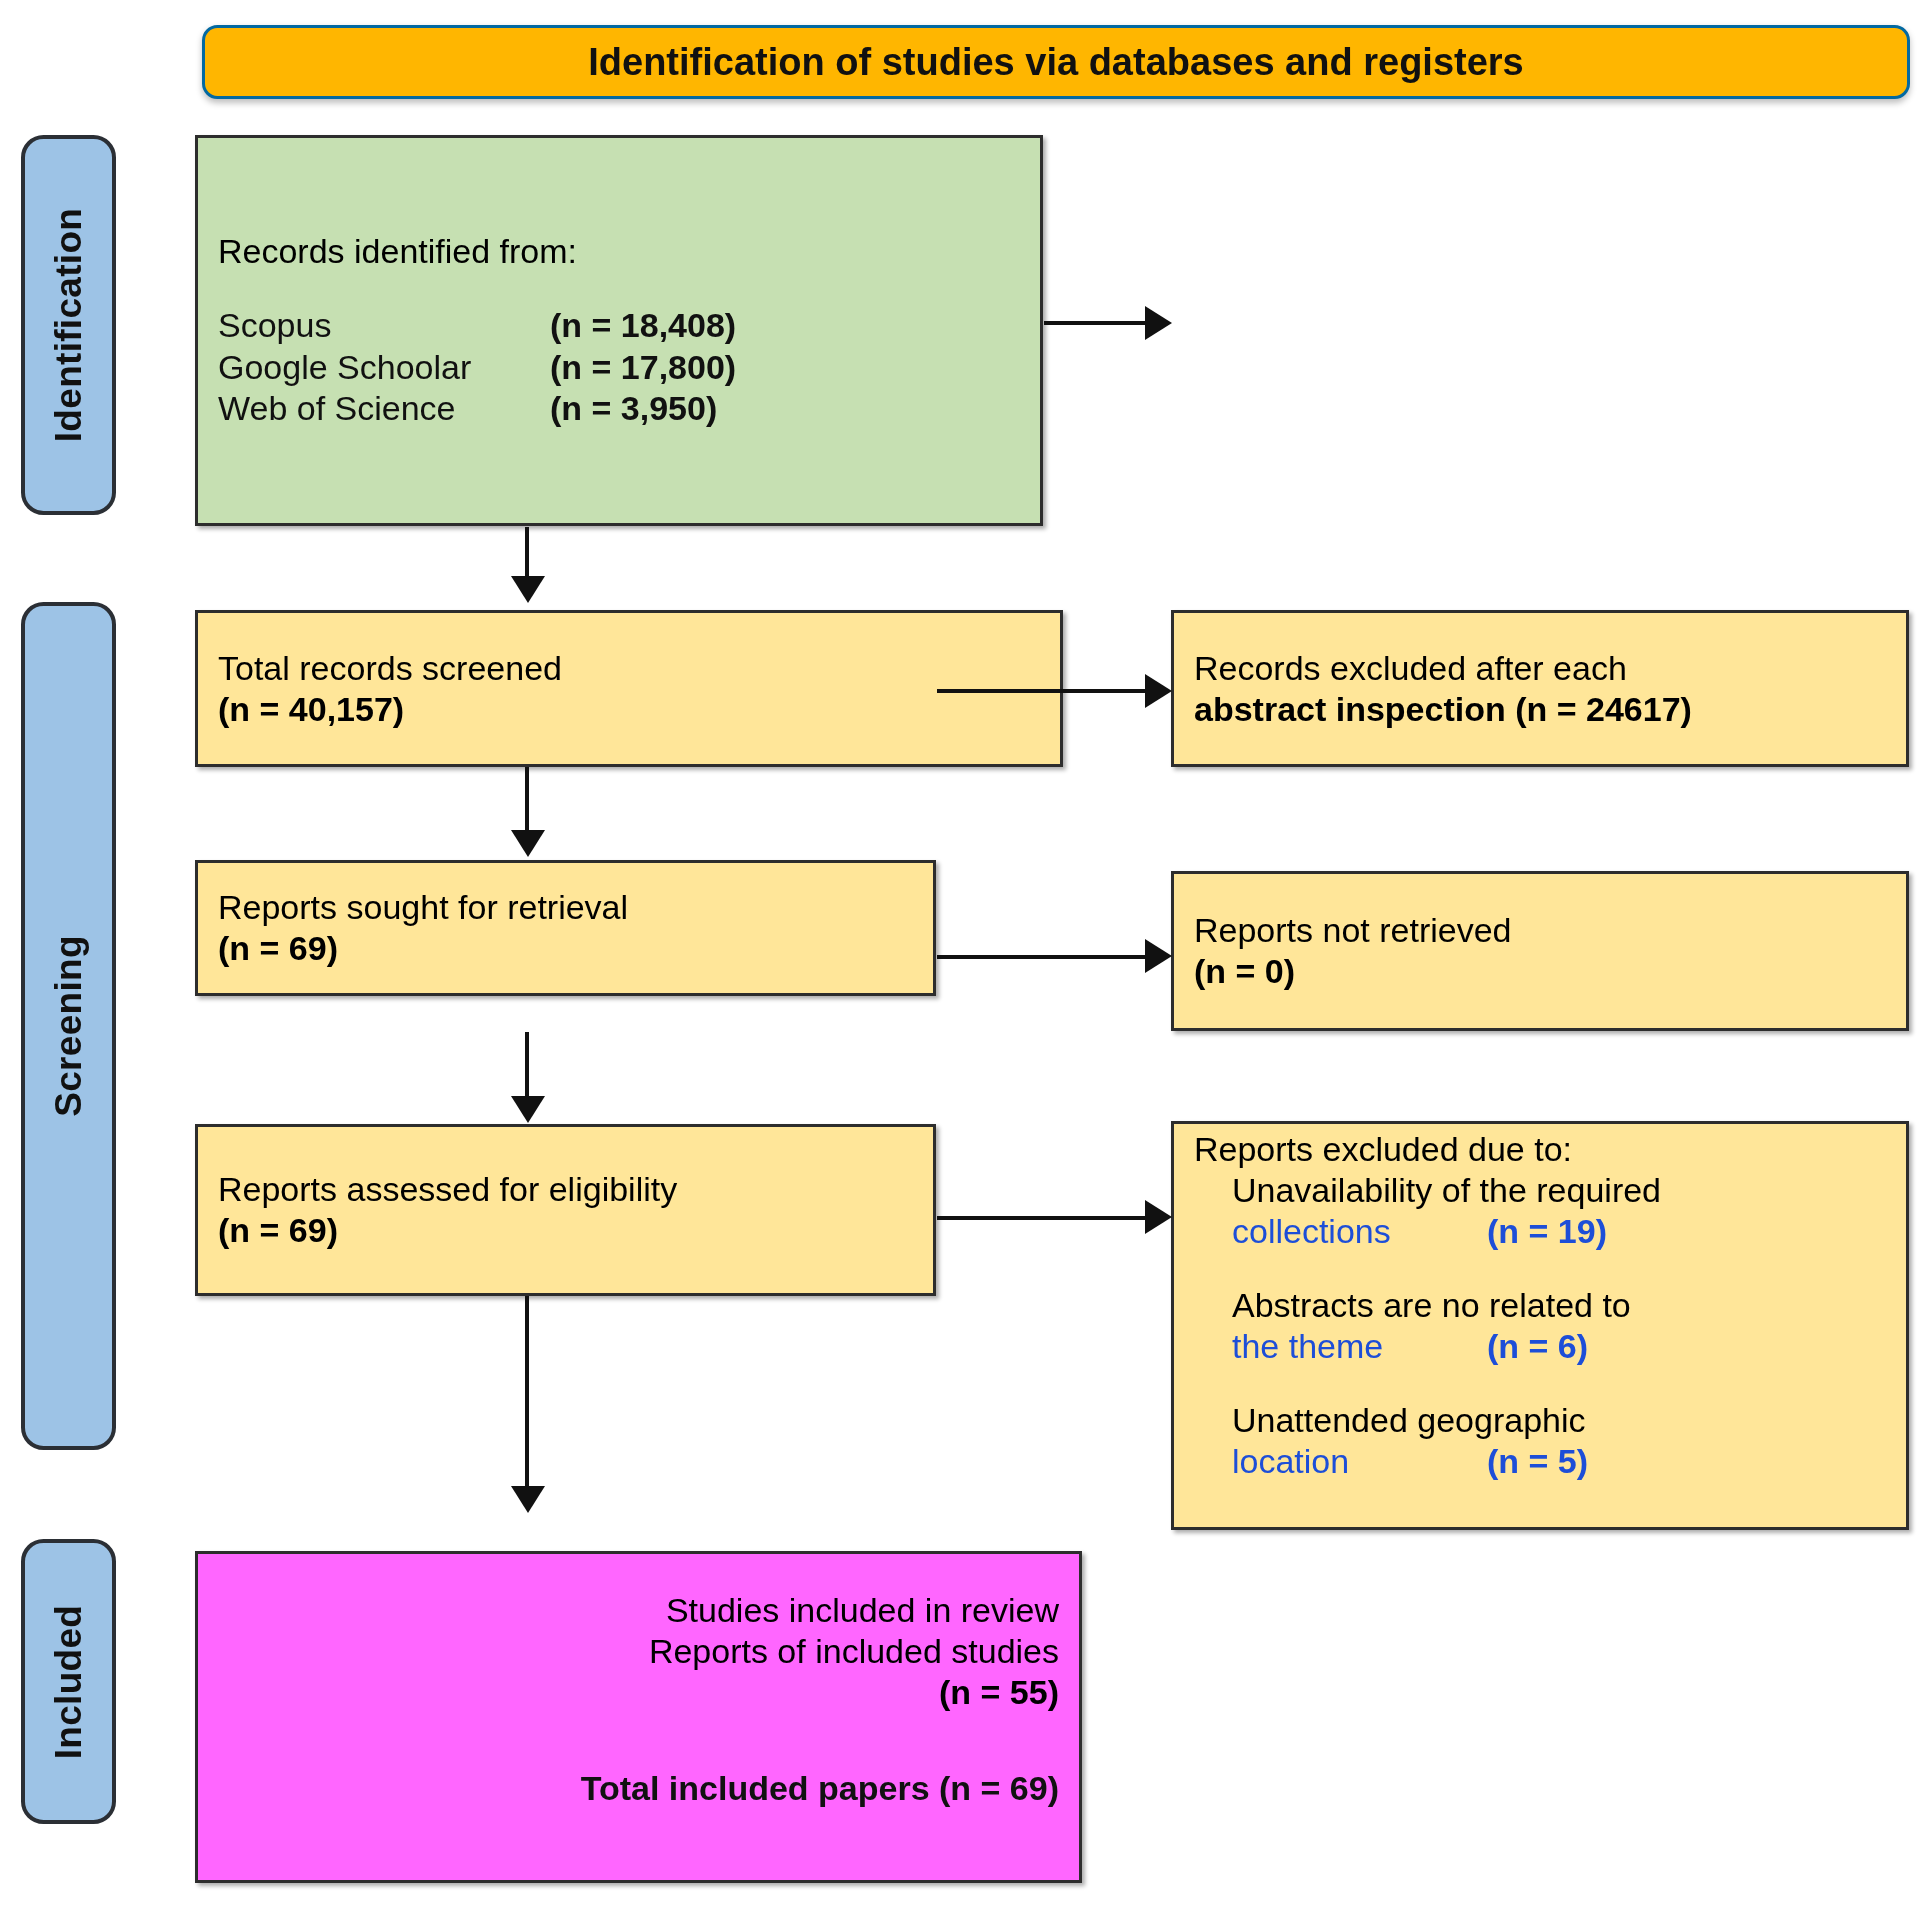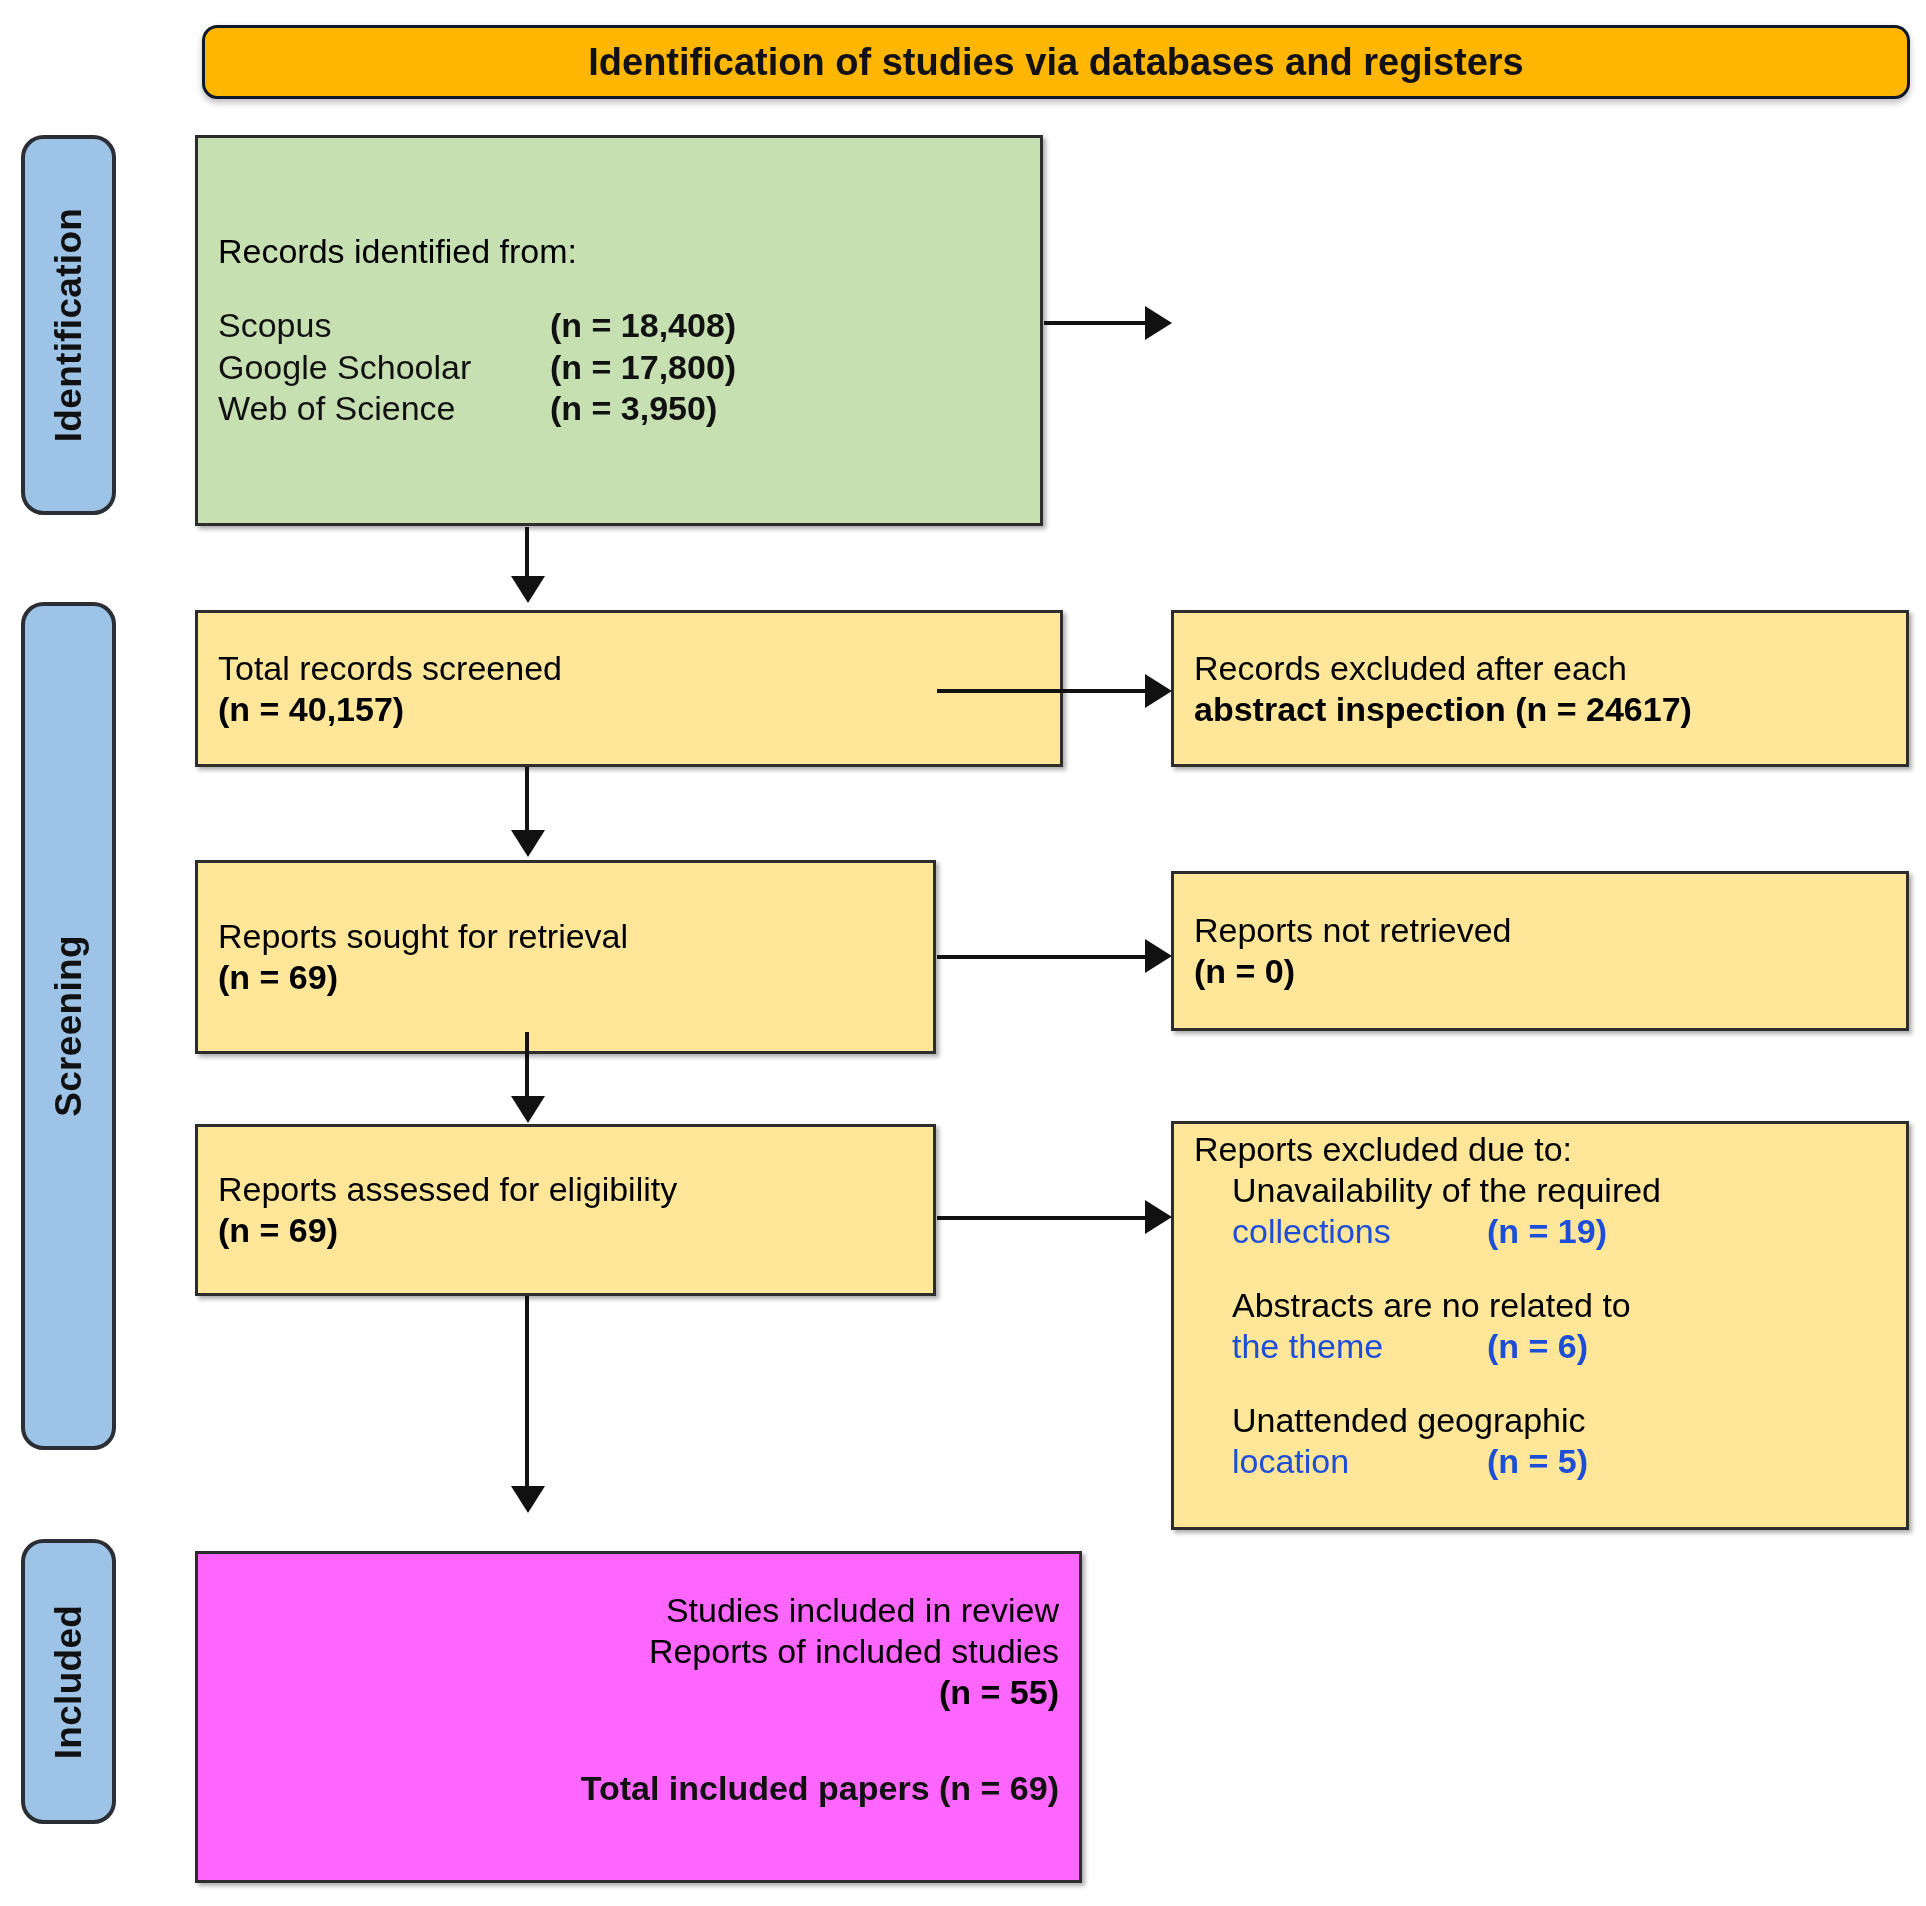--- a/index.html
+++ b/index.html
@@ -37,21 +37,21 @@
     font-weight: bold;
     font-size: 37px;
     letter-spacing: 0.3px;
     color: #111111;
   }
 
   
   .banner {
     position: absolute;
     background: #ffb600;
-    border: 3px solid #0f172a;
+    border: 3px solid #0369a1;
     border-radius: 15.4px;
     box-sizing: border-box;
     display: flex;
     align-items: center;
     justify-content: center;
     box-shadow: 0 3.6px 6px rgba(0,0,0,0.25);
   }
   .banner-text {
     font-weight: bold;
     font-size: 38px;
@@ -191,21 +191,21 @@
     <div class="line">Records excluded after each</div>
     <div class="line bold">abstract inspection (n = 24617)</div>
   </div>
 
   <div class="hline" style="left:937px; top:689px; width:212px;"></div>
   <div class="arrow-right" style="left:1145px; top:674px;"></div>
 
   <div class="vline" style="left:525px; top:767px; height:65px;"></div>
   <div class="arrow-down" style="left:511px; top:830px;"></div>
 
-  <div class="box yellow" style="left:195px; top:860px; width:741px; height:194px;">
+  <div class="box yellow" style="left:195px; top:860px; width:741px; height:136px;">
     <div class="line">Reports sought for retrieval</div>
     <div class="line bold">(n = 69)</div>
   </div>
 
   <div class="box yellow" style="left:1171px; top:871px; width:738px; height:160px;">
     <div class="line">Reports not retrieved</div>
     <div class="line bold">(n = 0)</div>
   </div>
 
   <div class="hline" style="left:937px; top:955px; width:212px;"></div>

